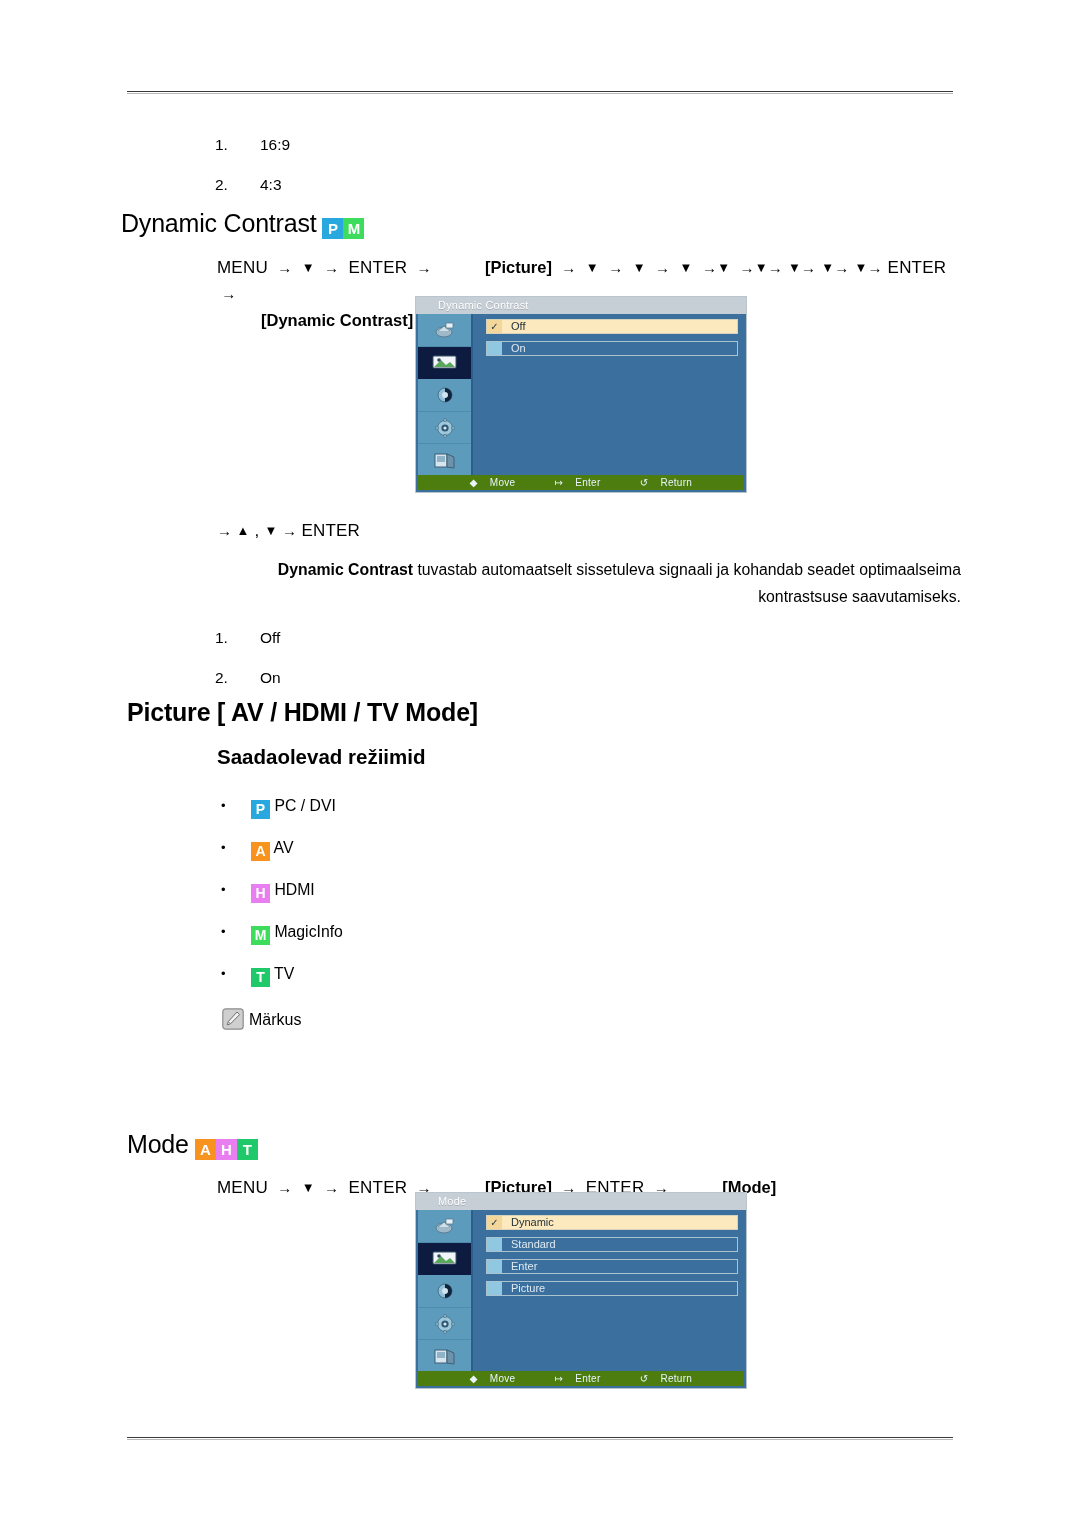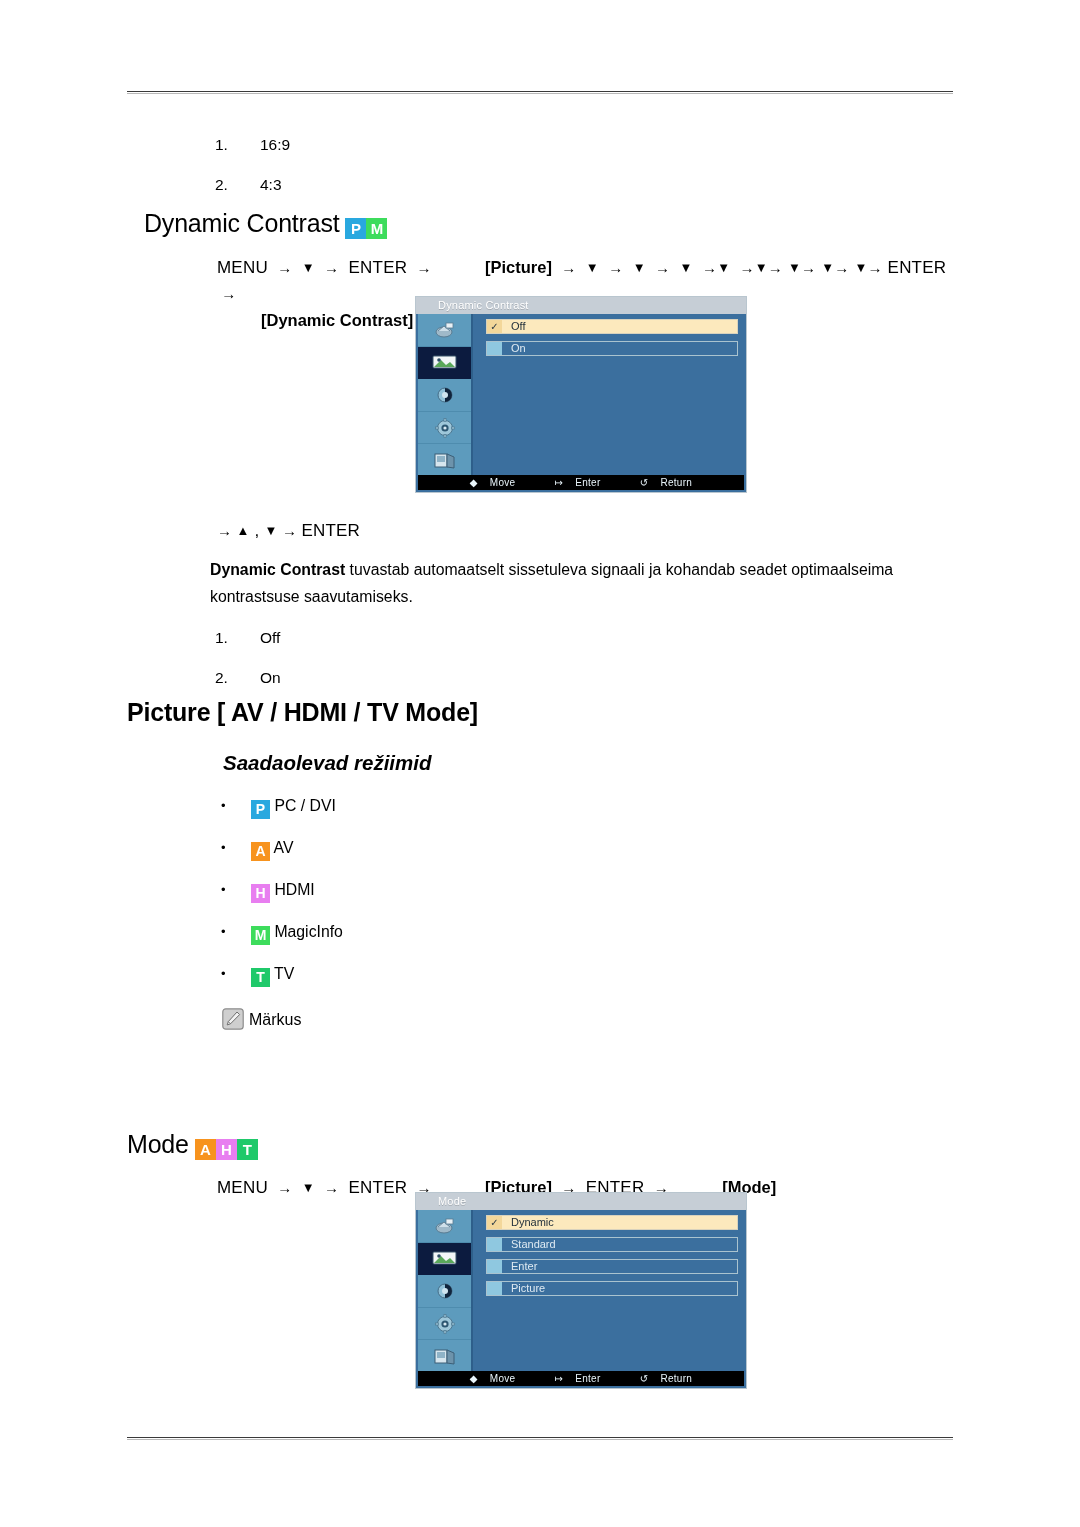--- a/index.html
+++ b/index.html
@@ -58,25 +58,24 @@
     position: absolute;
     margin: 0;
     font-size: 25px;
     font-weight: normal;
     letter-spacing: -0.2px;
     white-space: nowrap;
     color: #000;
   }
   h3.sub {
     position: absolute;
-    margin: 6px;
+    margin: 0;
     font-size: 20.5px;
     font-weight: bold;
     white-space: nowrap;
-    font-style: italic;
   }
 
   
   .badge {
     display: inline-block;
     width: 21px; height: 21px;
     line-height: 21px;
     text-align: center;
     font-size: 15px;
     font-weight: bold;
@@ -216,21 +215,21 @@
   }
   .osd-item.sel .mark {
     background: #f3d79a;
     color: #2b3a45;
     font-size: 10px;
     text-align: center;
     line-height: 13px;
   }
   .osd-foot {
     position: absolute; left: 2px; right: 2px; bottom: 2px; height: 15px;
-    background: #000000;
+    background: #4d7c0f;
     color: #e9f5fb;
     font-size: 10px;
     line-height: 15px;
     text-align: center;
     letter-spacing: 0.3px;
   }
   .osd-foot span { margin: 0 9px; }
   .osd-foot .gl { display: inline-block; margin-right: 3px; }
 </style>
 </head>
@@ -244,21 +243,21 @@
     <span class="li">
       <span class="n">1.</span>
       <span>16:9</span>
     </span>
     <span class="li">
       <span class="n">2.</span>
       <span>4:3</span>
     </span>
   </div>
 
-  <h2 class="sec" style="top:209px; left:144px;">
+  <h2 class="sec" style="top:209px; left:121px;">
     <span>Dynamic Contrast</span><span class="badge-group"><span class="badge" id="dc-b0" style="background: rgb(41, 168, 223);">P</span><span class="badge" id="dc-b1" style="background: rgb(61, 220, 92);">M</span></span>
   </h2>
 
   <div class="path" style="top:254px; left:217px; width:745px;">
     <span class="kw">MENU</span>
     <span class="ar">&nbsp;→&nbsp;</span>
     <span class="dn">▼</span>
     <span class="ar">&nbsp;→&nbsp;</span>
     <span class="kw">ENTER</span>
     <span class="ar">&nbsp;→&nbsp;</span>
@@ -338,21 +337,21 @@
       <span><span class="gl">◆</span><span>Move</span></span>
       <span><span class="gl">↦</span><span>Enter</span></span>
       <span><span class="gl">↺</span><span>Return</span></span>
     </div>
   </div>
 
   <div class="path" style="top:518px; left:217px;">
     <span class="ar">→&nbsp;</span><span class="dn">▲</span><span>&nbsp;,&nbsp;</span><span class="dn">▼</span><span class="ar">&nbsp;→&nbsp;</span><span class="kw">ENTER</span>
   </div>
 
-  <p class="body" style="top:556px; left:210px; width:738px;">
+  <p class="body" style="top:556px; left:223px; width:738px;text-align:right;">
     <b>Dynamic Contrast</b><span> tuvastab automaatselt sissetuleva signaali ja kohandab seadet optimaalseima kontrastsuse saavutamiseks.</span>
   </p>
 
   <div class="num-list" style="top:618px; left:215px;">
     <span class="li">
       <span class="n">1.</span>
       <span>Off</span>
     </span>
     <span class="li">
       <span class="n">2.</span>

